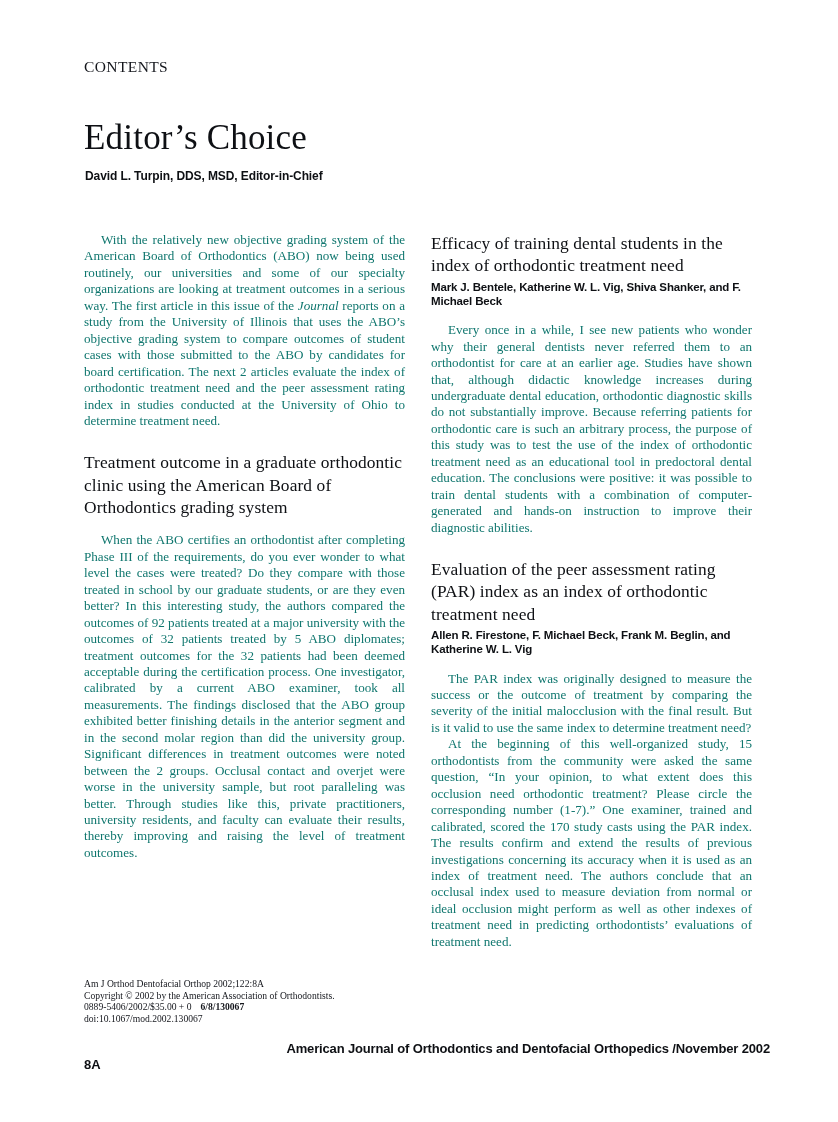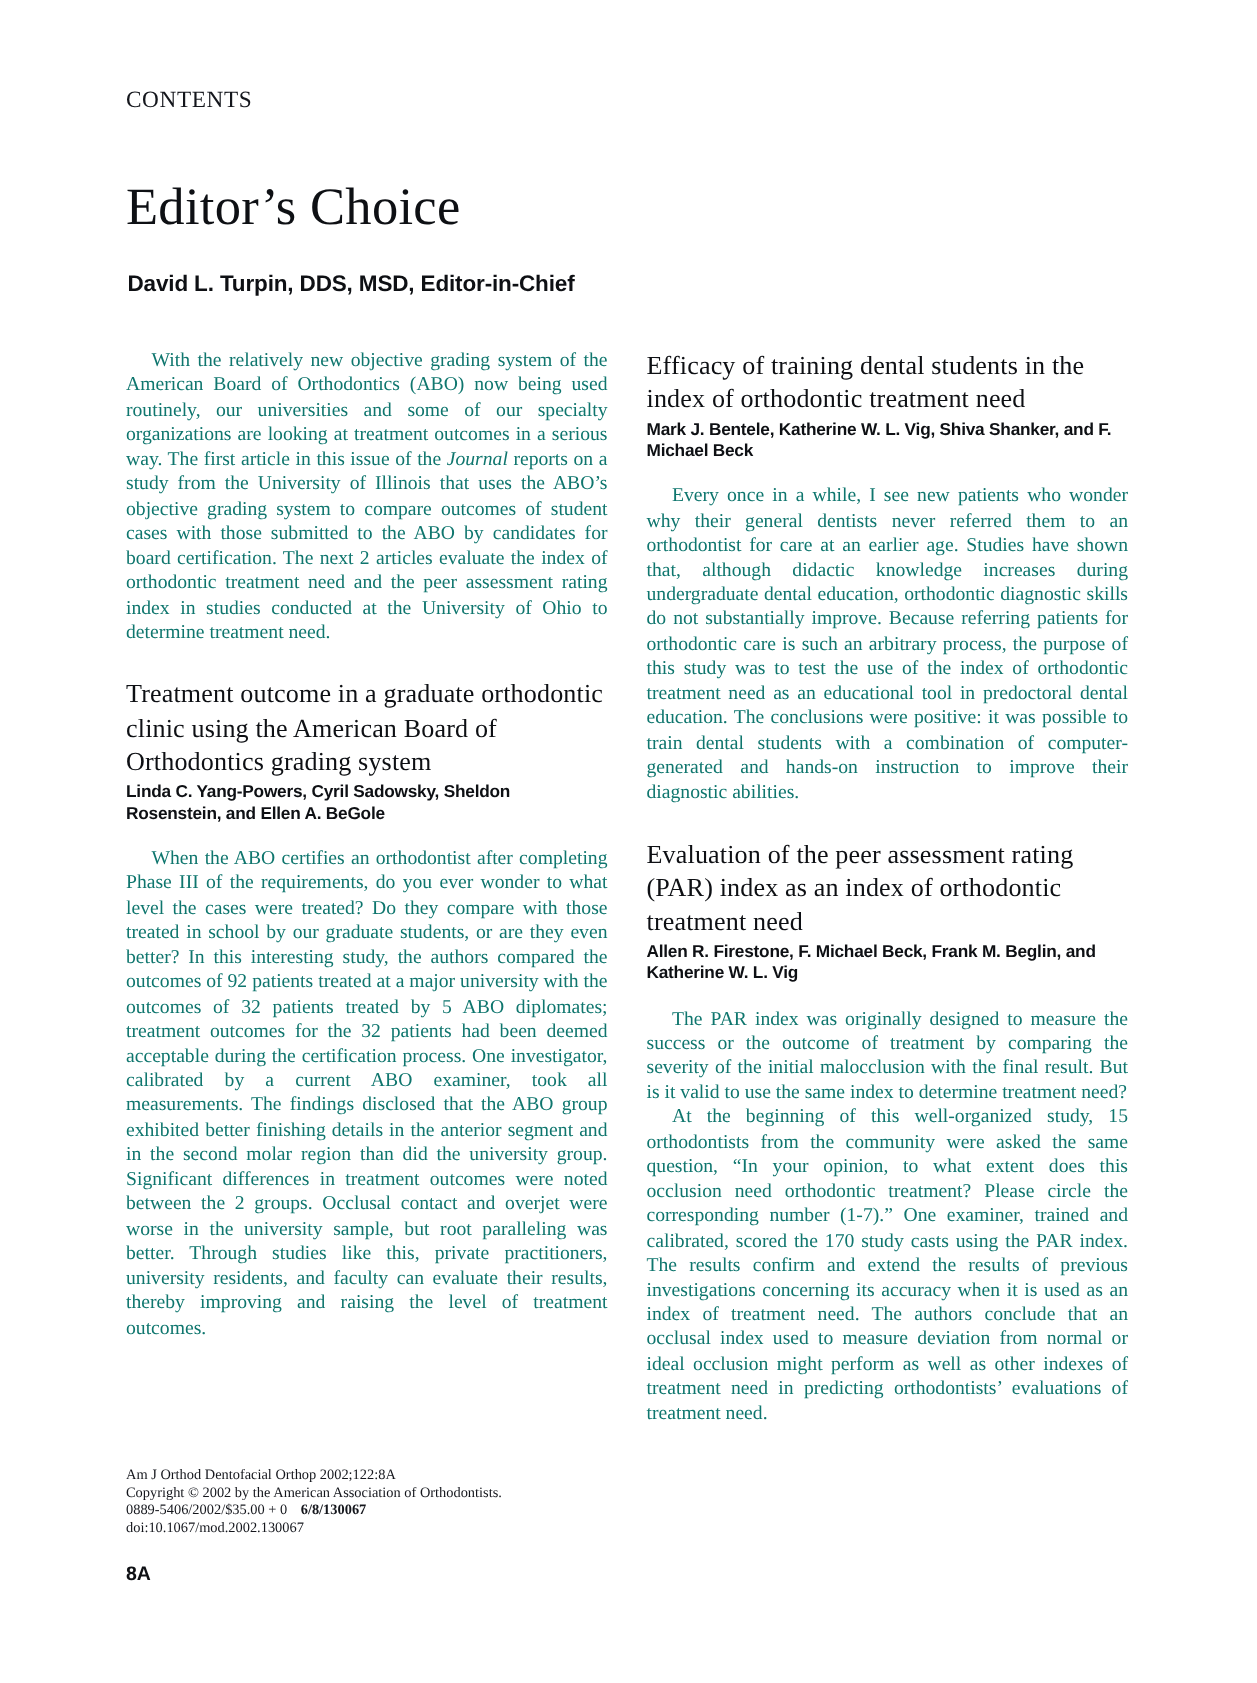--- a/index.html
+++ b/index.html
@@ -40,23 +40,23 @@
     font-family: "Liberation Serif", "DejaVu Serif", serif;
     font-size: 35px;
     font-weight: normal;
     color: #0e1014;
     letter-spacing: 0.2px;
     margin: 0;
   }
   .editor-line {
     position: absolute;
     left: 1px;
-    top: 181px;
-    font-family: "Liberation Sans", "DejaVu Sans", sans-serif;
-    font-size: 15px;
+    top: 169px;
+    font-family: "Liberation Sans", "DejaVu Sans", sans-serif;
+    font-size: 12px;
     font-weight: bold;
     color: #0e1014;
     letter-spacing: -0.1px;
   }
 
   
   .columns {
     position: absolute;
     left: 0;
     top: 232px;
@@ -123,21 +123,21 @@
   .page-footer {
     position: absolute;
     left: 0;
     top: 1041px;
     width: 686px;
     height: 20px;
   }
   .folio {
     position: absolute;
     left: 0;
-    top: 0;
+    top: 16px;
     font-family: "Liberation Sans", "DejaVu Sans", sans-serif;
     font-size: 13px;
     font-weight: bold;
     color: #0e1014;
   }
   .journal-line {
     position: absolute;
     right: 0;
     top: 0;
     font-family: "Liberation Sans", "DejaVu Sans", sans-serif;
@@ -163,21 +163,20 @@
     <div class="columns">
 
       <div class="col col-left">
 
         <p class="body">With the relatively new objective grading system of the American Board of Orthodontics (ABO) now being used routinely, our universities and some of our specialty organizations are looking at treatment outcomes in a serious way. The first article in this issue of the <em>Journal</em> reports on a study from the University of Illinois that uses the ABO’s objective grading system to compare outcomes of student cases with those submitted to the ABO by candidates for board certification. The next 2 articles evaluate the index of orthodontic treatment need and the peer assessment rating index in studies conducted at the University of Ohio to determine treatment need.</p>
 
         <div class="gap-before-title"></div>
 
         <div>
           <h2 class="article-title">Treatment outcome in a graduate orthodontic clinic using the American Board of Orthodontics grading system</h2>
-          <div class="authors">Linda C. Yang-Powers, Cyril Sadowsky, Sheldon Rosenstein, and Ellen A. BeGole</div>
           <div class="gap-after-authors"></div>
           <p class="body">When the ABO certifies an orthodontist after completing Phase III of the requirements, do you ever wonder to what level the cases were treated? Do they compare with those treated in school by our graduate students, or are they even better? In this interesting study, the authors compared the outcomes of 92 patients treated at a major university with the outcomes of 32 patients treated by 5 ABO diplomates; treatment outcomes for the 32 patients had been deemed acceptable during the certification process. One investigator, calibrated by a current ABO examiner, took all measurements. The findings disclosed that the ABO group exhibited better finishing details in the anterior segment and in the second molar region than did the university group. Significant differences in treatment outcomes were noted between the 2 groups. Occlusal contact and overjet were worse in the university sample, but root paralleling was better. Through studies like this, private practitioners, university residents, and faculty can evaluate their results, thereby improving and raising the level of treatment outcomes.</p>
         </div>
 
       </div>
 
       <div class="col col-right">
 
         <div>
           <h2 class="article-title">Efficacy of training dental students in the index of orthodontic treatment need</h2>
@@ -203,16 +202,17 @@
       <div>Am J Orthod Dentofacial Orthop 2002;122:8A</div>
       <div>Copyright © 2002 by the American Association of Orthodontists.</div>
       <div>
         <span>0889-5406/2002/$35.00 + 0</span><span class="sp"></span><span class="bold">6/8/130067</span>
       </div>
       <div>doi:10.1067/mod.2002.130067</div>
     </div>
 
     <div class="page-footer">
       <span class="folio">8A</span>
+      <span class="journal-line">American Journal of Orthodontics and Dentofacial Orthopedics /November 2002</span>
     </div>
 
   </div>
 </div>
 
 </body></html>

